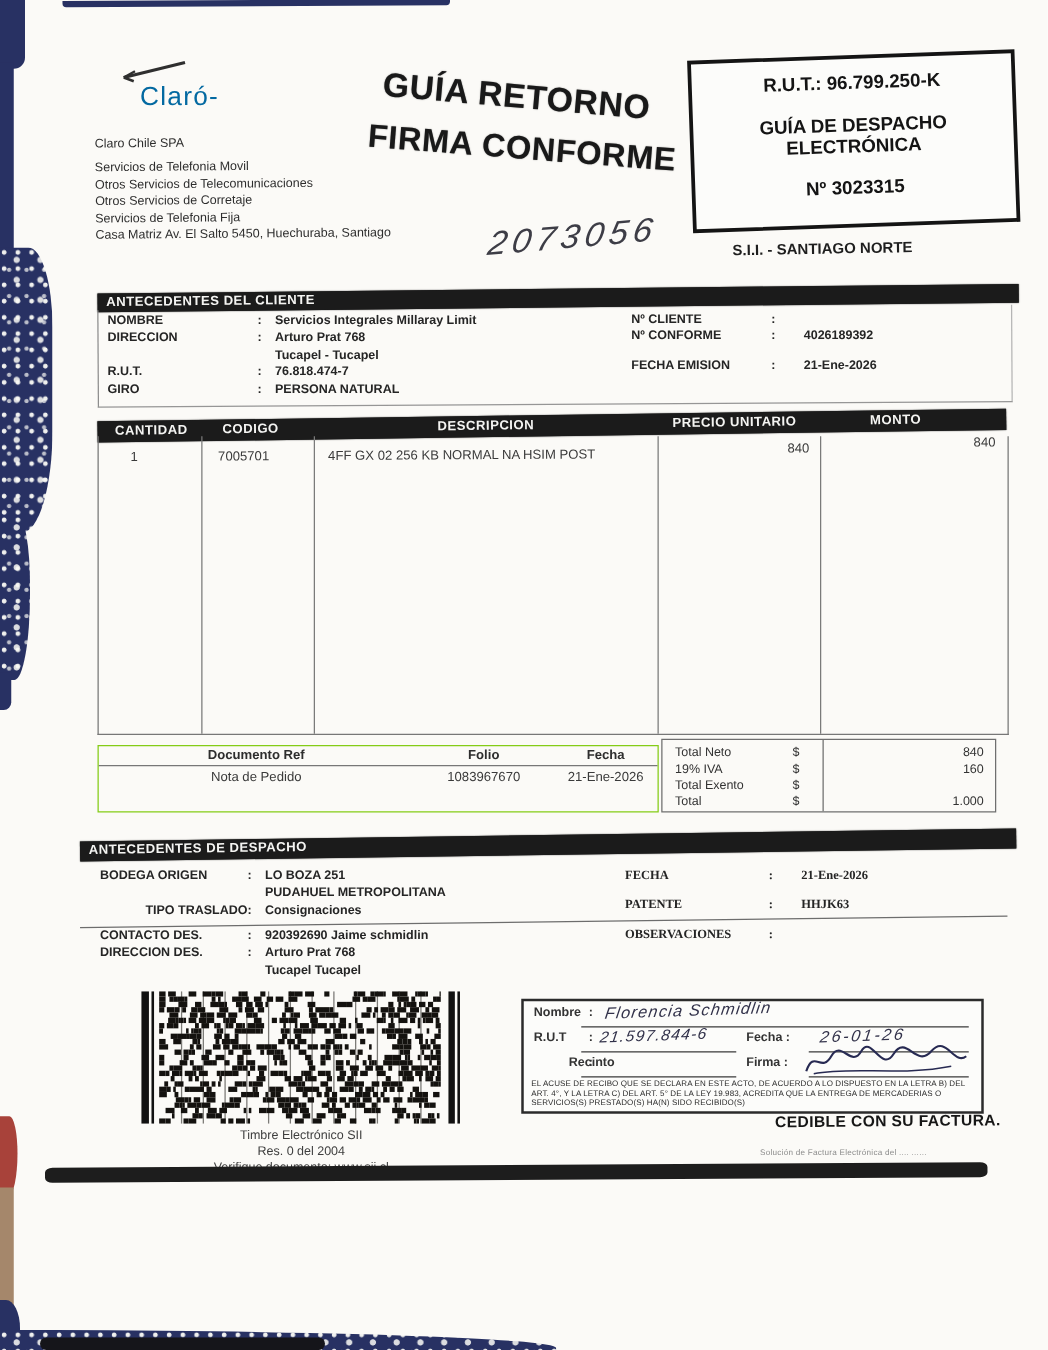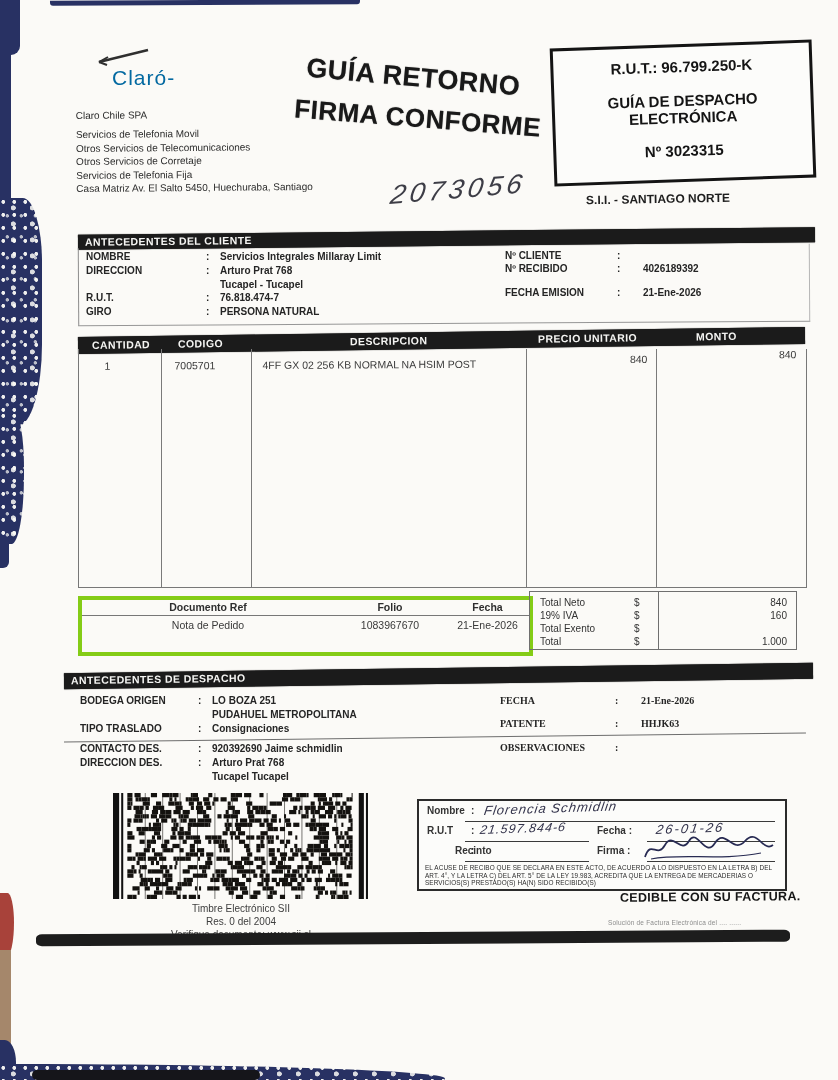--- a/index.html
+++ b/index.html
@@ -37,21 +37,21 @@
   #rut-box{position:absolute;left:552px;top:44px;width:256px;height:132px;
            border:3px solid #141414;transform:rotate(-2deg);text-align:center;
            color:#141414;font-weight:bold;background:rgba(255,255,255,.4);}
   #rut-box .l1{margin-top:11px;font-size:15px;}
   #rut-box .l2{margin-top:17px;font-size:15px;line-height:17px;}
   #rut-box .l4{margin-top:16px;font-size:15px;}
 
   
   #items-body{position:absolute;left:78px;top:349px;width:727px;height:238px;
               border-left:1px solid #777;border-right:1px solid #777;border-bottom:1px solid #777;}
-  #ref-box{position:absolute;left:78px;top:596px;width:447px;height:52px;border:4px solid #84cc16;}
+  #ref-box{position:absolute;left:78px;top:596px;width:447px;height:52px;border:1px solid #84cc16;}
   #ref-box .rhead{display:grid;grid-template-columns:252px 112px 83px;text-align:center;
                   font-weight:bold;font-size:10.5px;color:#2e2e2e;line-height:15px;
                   border-bottom:1px solid #777;}
   #ref-box .rrow{display:grid;grid-template-columns:252px 112px 83px;text-align:center;
                  font-size:10.5px;color:#3a3a3a;line-height:15px;margin-top:2px;}
   #totals-box{position:absolute;left:529px;top:591px;width:266px;height:57px;border:1px solid #6f6f6f;}
   #totals-box .trow{display:grid;grid-template-columns:104px 24px 1fr;font-size:10px;
                     color:#333;line-height:13px;}
   #totals-box .tval{text-align:right;padding-right:9px;}
   #totals-div{position:absolute;left:128px;top:0;bottom:0;width:1px;background:#6f6f6f;}
@@ -129,21 +129,21 @@
     <div class="frow">
       <span class="flabel">GIRO</span><span class="fsep">:</span><span>PERSONA NATURAL</span>
     </div>
   </div>
 
   <div class="t" style="left:505px;top:249px;width:300px;">
     <div class="frow" style="line-height:13px;">
       <span class="flabel" style="width:112px;">Nº CLIENTE</span><span class="fsep" style="width:26px;">:</span><span></span>
     </div>
     <div class="frow" style="line-height:13px;">
-      <span class="flabel" style="width:112px;">Nº RECIBIDO</span><span class="fsep" style="width:26px;">:</span><span>4026189392</span>
+      <span class="flabel" style="width:112px;">Nº CONFORME</span><span class="fsep" style="width:26px;">:</span><span>4026189392</span>
     </div>
     <div class="frow" style="line-height:13px;margin-top:11px;">
       <span class="flabel" style="width:112px;">FECHA EMISION</span><span class="fsep" style="width:26px;">:</span><span>21-Ene-2026</span>
     </div>
   </div>
 
   <div class="bar" style="left:78px;top:332px;width:727px;height:17px;transform:rotate(-.8deg);padding-left:0;">
     <span style="position:absolute;left:14px;top:1px;">CANTIDAD</span>
     <span style="position:absolute;left:100px;top:1px;">CODIGO</span>
     <span style="position:absolute;left:272px;top:1px;">DESCRIPCION</span>
@@ -206,21 +206,21 @@
   <div class="bar" style="left:64px;top:668px;width:742px;height:16px;transform:rotate(-.8deg);">ANTECEDENTES DE DESPACHO</div>
 
   <div class="t" style="left:80px;top:694px;">
     <div class="frow">
       <span class="flabel" style="width:118px;">BODEGA ORIGEN</span><span class="fsep">:</span><span>LO BOZA 251</span>
     </div>
     <div class="frow">
       <span class="flabel" style="width:118px;"></span><span class="fsep"></span><span>PUDAHUEL  METROPOLITANA</span>
     </div>
     <div class="frow">
-      <span class="flabel" style="width:118px;">TIPO TRASLADO</span><span class="fsep">:</span><span>Consignaciones</span>
+      <span class="flabel" style="width:118px;text-align:right;">TIPO TRASLADO</span><span class="fsep">:</span><span>Consignaciones</span>
     </div>
     <div class="frow" style="margin-top:7px;">
       <span class="flabel" style="width:118px;">CONTACTO DES.</span><span class="fsep">:</span><span>920392690 Jaime schmidlin</span>
     </div>
     <div class="frow">
       <span class="flabel" style="width:118px;">DIRECCION DES.</span><span class="fsep">:</span><span>Arturo Prat 768</span>
     </div>
     <div class="frow">
       <span class="flabel" style="width:118px;"></span><span class="fsep"></span><span>Tucapel  Tucapel</span>
     </div>

